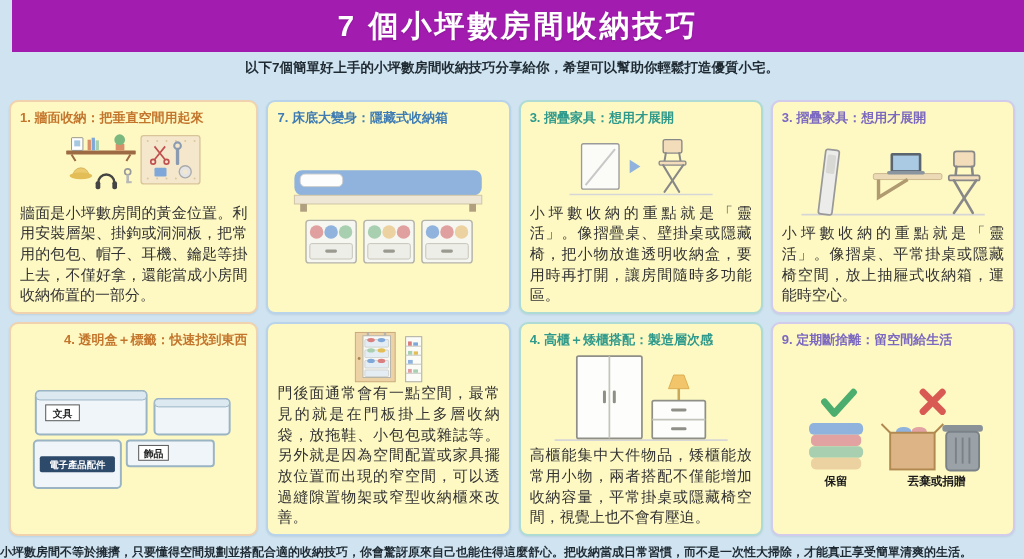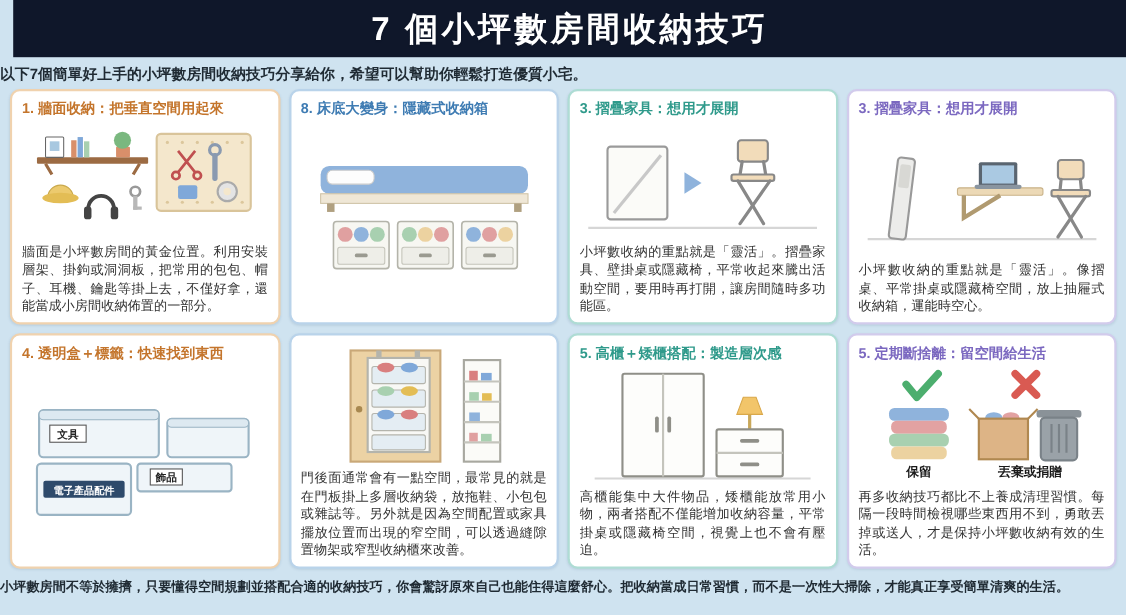--- a/index.html
+++ b/index.html
@@ -12,55 +12,55 @@
   .header {
     height: 52px;
     background: #6496c3;
     display: flex; align-items: center; justify-content: center;
   }
   .header h1 {
     color: #ffffff; font-size: 30px; font-weight: bold; letter-spacing: 3px;
     text-shadow: 0 1px 2px rgba(0,0,0,.15);
   }
   .subtitle {
-    font-size: 13.5px; font-weight: bold; color: #1f2a33;
-    padding: 7px 0 4px;
+    text-align: center; font-size: 13.5px; font-weight: bold; color: #1f2a33;
+    padding: 7px 0 23px;
   }
   .grid {
     display: grid; grid-template-columns: repeat(4, 1fr);
     gap: 8px; padding: 0 9px;
   }
   .card {
-    background: #ffffff;
+    background: #fef9c3;
     border: 2px solid #ddd;
     border-radius: 9px;
     padding: 7px 9px 6px;
     height: 214px;
     display: flex; flex-direction: column;
     box-shadow: 0 1px 2px rgba(60,90,120,.12);
   }
   .card-title { font-size: 13px; font-weight: bold; margin-bottom: 2px; white-space: nowrap; }
   .illus { flex: 1 1 auto; min-height: 0; display: flex; align-items: center; justify-content: center; text-align: right; }
   .illus svg { width: 100%; height: 100%; }
   .card-body {
     flex: 0 0 auto;
-    font-size: 12px; line-height: 1.38; color: #333; text-align: justify;
+    font-size: 15px; line-height: 1.38; color: #333; text-align: justify;
   }
   .footer {
     text-align: left; font-size: 12px; font-weight: bold; color: #1f2a33;
     padding-top: 8px; white-space: nowrap;
   }
   svg text { font-family: "Liberation Sans", sans-serif; }
 </style>
 </head>
 <body>
 
 <div class="page">
 
-  <header class="header" style="background-color: #0f172a; margin-left: 12px;">
+  <header class="header" style="background-color: #a21caf; margin-left: 12px;">
     <h1>7 個小坪數房間收納技巧</h1>
   </header>
 
   <p class="subtitle">以下7個簡單好上手的小坪數房間收納技巧分享給你，希望可以幫助你輕鬆打造優質小宅。</p>
 
   <main class="grid">
 
     <section class="card" style="border-color: rgb(240, 210, 174);">
       <h2 class="card-title" style="color: rgb(196, 117, 44);">1. 牆面收納：把垂直空間用起來</h2>
       <div class="illus">
@@ -119,21 +119,21 @@
               <circle cx="192" cy="64" r="3.5" fill="#f4e7cc"></circle>
             </g>
             <rect x="146" y="58" width="18" height="13" rx="2" fill="#7fa8d9"></rect>
           </g>
         </svg>
       </div>
       <p class="card-body">牆面是小坪數房間的黃金位置。利用安裝層架、掛鉤或洞洞板，把常用的包包、帽子、耳機、鑰匙等掛上去，不僅好拿，還能當成小房間收納佈置的一部分。</p>
     </section>
 
     <section class="card" style="border-color: rgb(185, 211, 234);">
-      <h2 class="card-title" style="color: rgb(63, 124, 179);">8. 床底大變身：隱藏式收納箱</h2>
+      <h2 class="card-title" style="color: rgb(63, 124, 179);">7. 床底大變身：隱藏式收納箱</h2>
       <div class="illus">
         <svg viewBox="0 0 230 110">
           <g>
             <rect x="18" y="6" width="194" height="26" rx="8" fill="#8fb3dc"></rect>
             <rect x="24" y="10" width="44" height="13" rx="5" fill="#fdfdfd" stroke="#ccc"></rect>
             <rect x="18" y="32" width="194" height="9" fill="#efe7d6" stroke="#cfc3a6"></rect>
             <rect x="24" y="41" width="7" height="8" fill="#b0a080"></rect>
             <rect x="199" y="41" width="7" height="8" fill="#b0a080"></rect>
           </g>
           <g>
@@ -177,21 +177,21 @@
           <g stroke="#888" stroke-width="3" fill="none" stroke-linecap="round">
             <rect x="148" y="16" width="28" height="20" rx="3" fill="#f2dcba" stroke-width="2"></rect>
             <line x1="152" y1="36" x2="150" y2="48"></line>
             <line x1="172" y1="36" x2="174" y2="48"></line>
             <rect x="142" y="48" width="40" height="6" rx="2" fill="#f2dcba" stroke-width="2"></rect>
             <line x1="148" y1="54" x2="172" y2="94"></line>
             <line x1="178" y1="54" x2="150" y2="94"></line>
           </g>
         </svg>
       </div>
-      <p class="card-body">小坪數收納的重點就是「靈活」。摺疊家具、壁掛桌或隱藏椅，平常收起來騰出活動空間，要用時再打開，讓房間隨時多功能區。</p>
+      <p class="card-body">小坪數收納的重點就是「靈活」。像摺疊桌、壁掛桌或隱藏椅，把小物放進透明收納盒，要用時再打開，讓房間隨時多功能區。</p>
     </section>
 
     <section class="card" style="border-color: rgb(210, 203, 236);">
       <h2 class="card-title" style="color: rgb(123, 104, 192);">3. 摺疊家具：想用才展開</h2>
       <div class="illus">
         <svg viewBox="0 0 230 110">
           <line x1="8" y1="100" x2="222" y2="100" stroke="#d6d6d6" stroke-width="2"></line>
           <g transform="rotate(7 40 62)">
             <rect x="32" y="24" width="16" height="76" rx="3" fill="#ececea" stroke="#999" stroke-width="2"></rect>
             <rect x="35" y="30" width="10" height="22" rx="2" fill="#d8d8d4"></rect>
@@ -212,21 +212,21 @@
             <rect x="180" y="54" width="36" height="6" rx="2" fill="#f2dcba" stroke-width="2"></rect>
             <line x1="186" y1="60" x2="208" y2="98"></line>
             <line x1="212" y1="60" x2="186" y2="98"></line>
           </g>
         </svg>
       </div>
       <p class="card-body">小坪數收納的重點就是「靈活」。像摺桌、平常掛桌或隱藏椅空間，放上抽屜式收納箱，運能時空心。</p>
     </section>
 
     <section class="card" style="border-color: rgb(240, 210, 174);">
-      <h2 class="card-title" style="color: rgb(196, 117, 44);">4. 透明盒＋標籤：快速找到東西</h2>
+      <h2 class="card-title" style="color: rgb(196, 117, 44); margin-left: 44px;">4. 透明盒＋標籤：快速找到東西</h2>
       <div class="illus">
         <svg viewBox="0 0 230 110">
           <g>
             <rect x="16" y="6" width="112" height="44" rx="4" fill="#eff5f9" stroke="#9ab4c4" stroke-width="2"></rect>
             <rect x="16" y="6" width="112" height="9" rx="4" fill="#dde9f1" stroke="#9ab4c4"></rect>
             <rect x="26" y="20" width="34" height="16" fill="#fff" stroke="#555"></rect>
             <text x="43" y="32" text-anchor="middle" font-size="10" font-weight="bold" fill="#222">文具</text>
           </g>
           <g>
             <rect x="136" y="14" width="76" height="36" rx="4" fill="#eff5f9" stroke="#9ab4c4" stroke-width="2"></rect>
@@ -281,21 +281,21 @@
             <rect x="157" y="61" width="10" height="8" fill="#8fb3dc"></rect>
             <rect x="157" y="80" width="8" height="8" fill="#e0a0a0"></rect>
               <rect x="168" y="81" width="10" height="7" fill="#a8d0b0"></rect>
           </g>
         </svg>
       </div>
       <p class="card-body">門後面通常會有一點空間，最常見的就是在門板掛上多層收納袋，放拖鞋、小包包或雜誌等。另外就是因為空間配置或家具擺放位置而出現的窄空間，可以透過縫隙置物架或窄型收納櫃來改善。</p>
     </section>
 
     <section class="card" style="border-color: rgb(174, 220, 212);">
-      <h2 class="card-title" style="color: rgb(47, 154, 139);">5. 高櫃＋矮櫃搭配：製造層次感</h2>
+      <h2 class="card-title" style="color: rgb(47, 154, 139);">4. 高櫃＋矮櫃搭配：製造層次感</h2>
       <div class="illus">
         <svg viewBox="0 0 230 110">
           <line x1="14" y1="104" x2="216" y2="104" stroke="#d6d6d6" stroke-width="2"></line>
           <g>
             <rect x="40" y="6" width="76" height="96" rx="2" fill="#fdfdfb" stroke="#8f8f88" stroke-width="2"></rect>
             <line x1="78" y1="6" x2="78" y2="102" stroke="#c4c4bc" stroke-width="2"></line>
             <rect x="70.5" y="46" width="3.5" height="15" rx="1.5" fill="#8f8f88"></rect>
             <rect x="82" y="46" width="3.5" height="15" rx="1.5" fill="#8f8f88"></rect>
           </g>
           <g>
@@ -307,21 +307,21 @@
             <line x1="128" y1="80" x2="190" y2="80" stroke="#c4c4bc" stroke-width="2"></line>
             <rect x="150" y="67" width="18" height="3.5" rx="1.5" fill="#8f8f88"></rect>
             <rect x="150" y="89" width="18" height="3.5" rx="1.5" fill="#8f8f88"></rect>
           </g>
         </svg>
       </div>
       <p class="card-body">高櫃能集中大件物品，矮櫃能放常用小物，兩者搭配不僅能增加收納容量，平常掛桌或隱藏椅空間，視覺上也不會有壓迫。</p>
     </section>
 
     <section class="card" style="border-color: rgb(210, 203, 236);">
-      <h2 class="card-title" style="color: rgb(123, 104, 192);">5. 定期斷捨離：留空間給生活</h2>
+      <h2 class="card-title" style="color: rgb(123, 104, 192);">9. 定期斷捨離：留空間給生活</h2>
       <div class="illus">
         <svg viewBox="0 0 230 110">
           <path d="M44 16 L54 28 L74 6" fill="none" stroke="#4cae6e" stroke-width="7" stroke-linecap="round" stroke-linejoin="round"></path>
           <g>
             <rect x="28" y="38" width="56" height="12" rx="5" fill="#8fb3dc"></rect>
             <rect x="30" y="50" width="52" height="12" rx="5" fill="#e2a2a2"></rect>
             <rect x="28" y="62" width="56" height="12" rx="5" fill="#a8d0b0"></rect>
             <rect x="30" y="74" width="52" height="12" rx="5" fill="#ecd2a0"></rect>
           </g>
           <text x="56" y="102" text-anchor="middle" font-size="12" font-weight="bold" fill="#1a1a1a">保留</text>
@@ -335,21 +335,20 @@
           <g>
             <rect x="166" y="40" width="42" height="7" rx="3" fill="#8a9298"></rect>
             <rect x="170" y="47" width="34" height="40" rx="4" fill="#9aa2a8" stroke="#7a8288" stroke-width="2"></rect>
             <line x1="180" y1="53" x2="180" y2="80" stroke="#7a8288" stroke-width="2"></line>
             <line x1="187" y1="53" x2="187" y2="80" stroke="#7a8288" stroke-width="2"></line>
             <line x1="194" y1="53" x2="194" y2="80" stroke="#7a8288" stroke-width="2"></line>
           </g>
           <text x="160" y="102" text-anchor="middle" font-size="12" font-weight="bold" fill="#1a1a1a">丟棄或捐贈</text>
         </svg>
       </div>
-      <p class="card-body">再多收納技巧都比不上養成清理習慣。每隔一段時間檢視哪些東西用不到，勇敢丟掉或送人，才是保持小坪數收納有效的生活。</p>
     </section>
 
   </main>
 
   <footer class="footer">
     <p>小坪數房間不等於擁擠，只要懂得空間規劃並搭配合適的收納技巧，你會驚訝原來自己也能住得這麼舒心。把收納當成日常習慣，而不是一次性大掃除，才能真正享受簡單清爽的生活。</p>
   </footer>
 
 </div>
 

